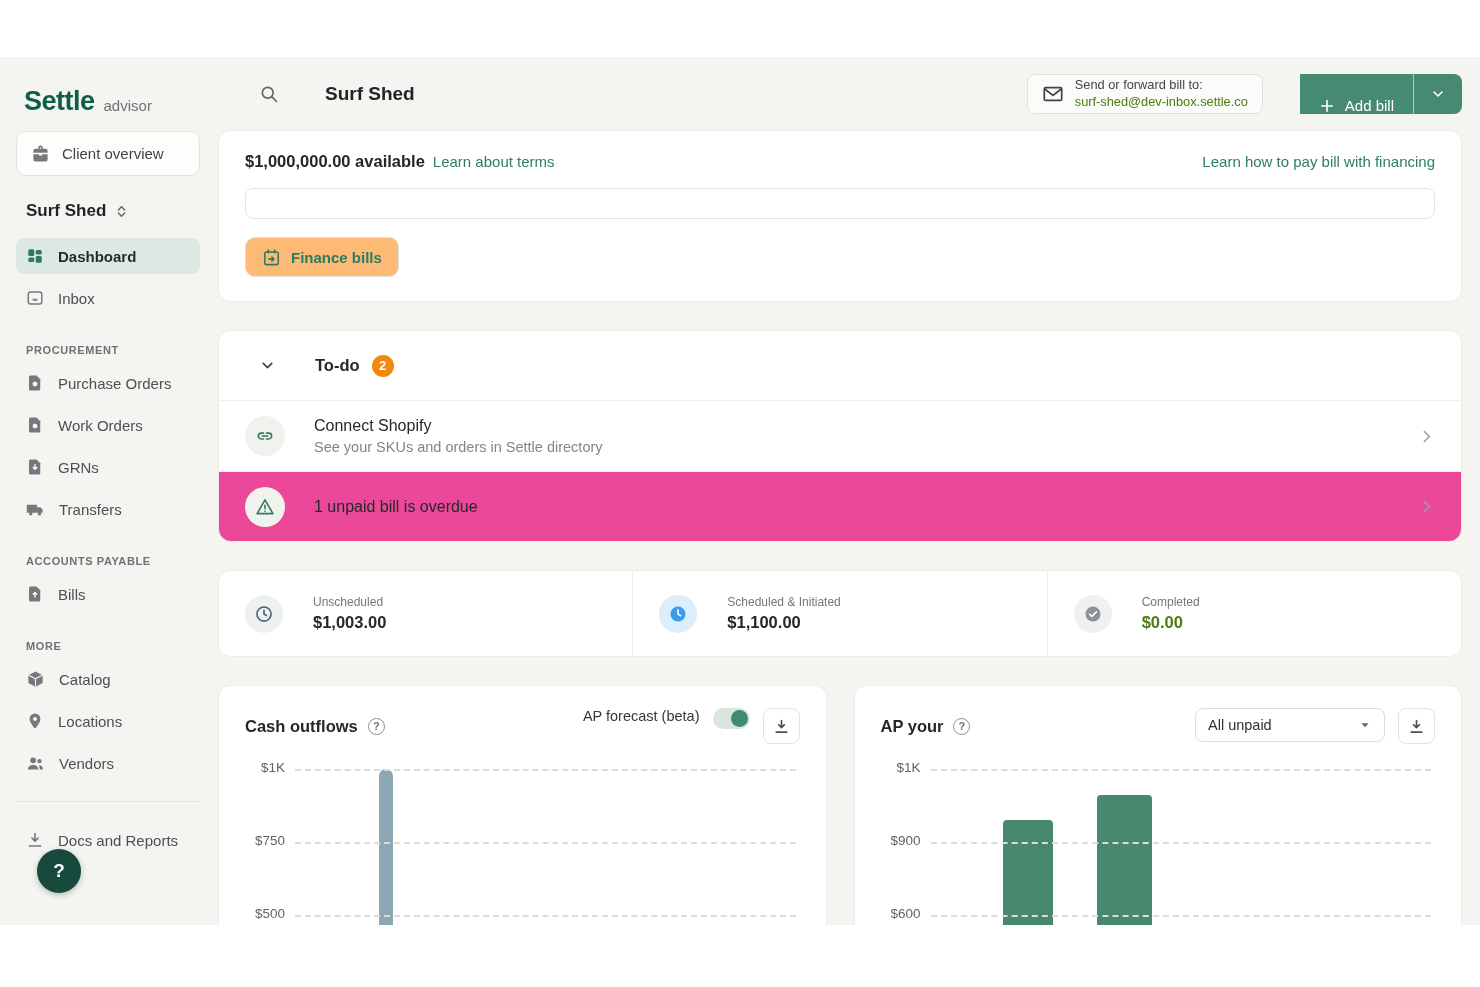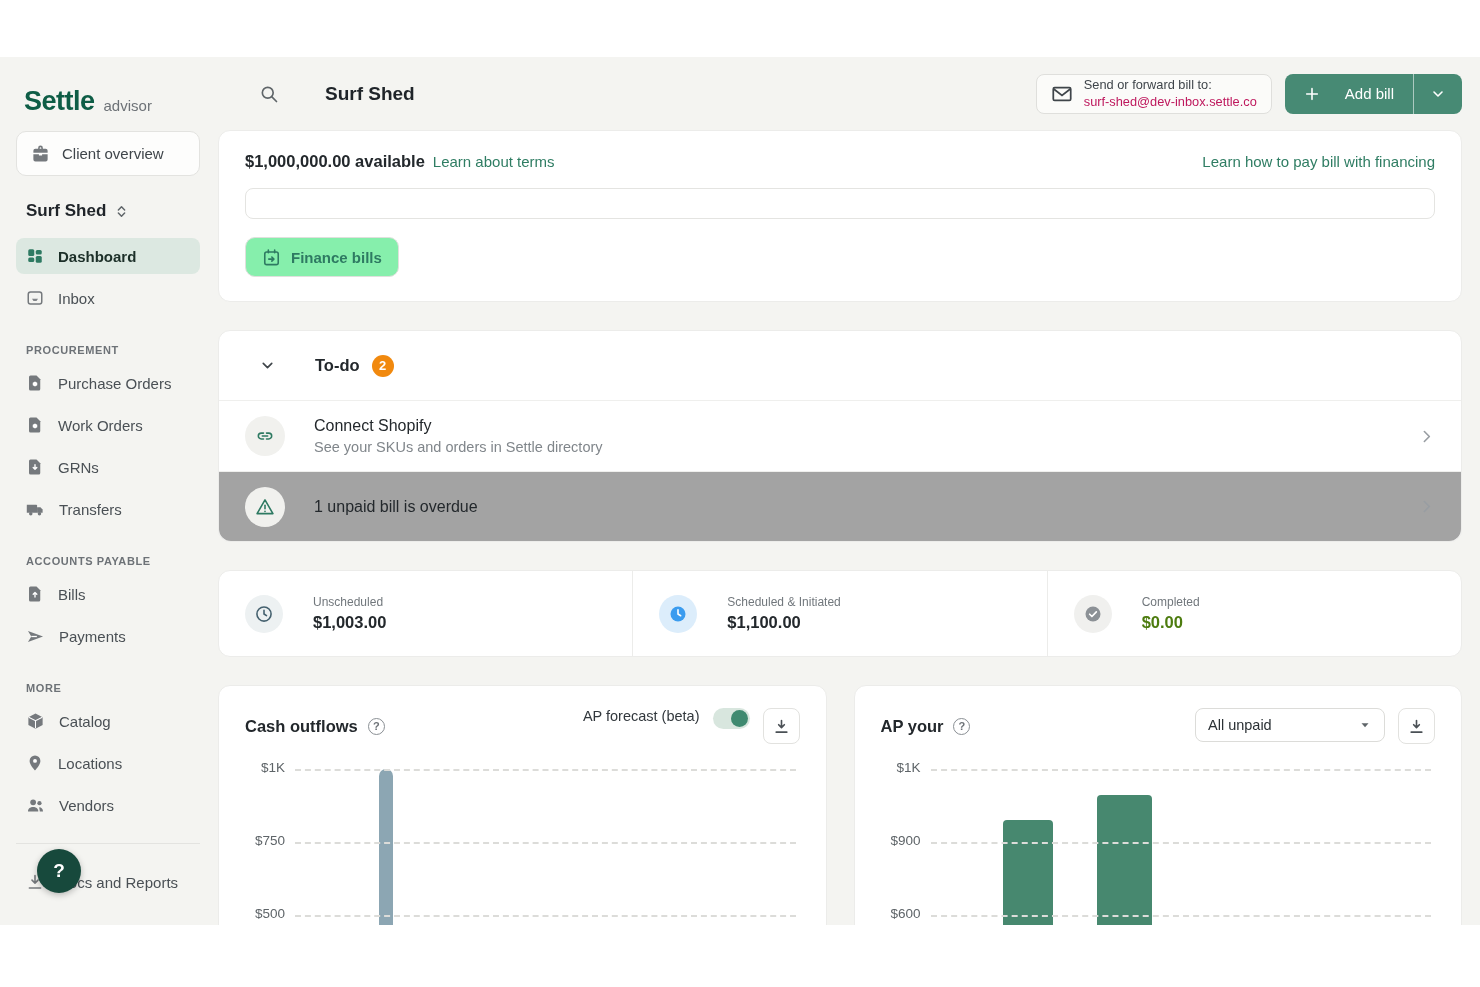--- a/index.html
+++ b/index.html
@@ -28,45 +28,45 @@
 
   
   .main { flex:1; padding:0 18px 0 2px; min-width:0; }
   .topbar { height:73px; display:flex; align-items:center; }
   .topbar .search { margin-left:41px; cursor:pointer; display:flex; }
   .page-title { margin-left:46px; font-size:19px; font-weight:600; color:#1f2429; }
   .topbar-right { margin-left:auto; display:flex; align-items:center; gap:13px; }
   .fwd-box { height:40px; background:#fbfbf9; border:1px solid #dfdfdc; border-radius:8px; display:flex; align-items:center; gap:11px; padding:0 14px; cursor:pointer; }
   .fwd-text { line-height:1.28; }
   .fwd-text .l1 { font-size:12.8px; color:#3f454a; display:block; }
-  .fwd-text .l2 { font-size:12.8px; color:#be185d; display:block; }
+  .fwd-text .l2 { font-size:12.8px; color:#4d7c0f; display:block; }
   .addbill { display:flex; height:40px; border-radius:8px; overflow:hidden; }
-  .addbill-main { background:#478a74; color:#fff; display:flex; align-items:center; gap:25px; padding:0 19px; font-size:15px; font-weight:500; cursor:pointer; }
+  .addbill-main { background:#478a74; color:#fff; display:flex; align-items:flex-end; gap:10px; padding:0 19px; font-size:15px; font-weight:500; cursor:pointer;margin-left:24px; }
   .addbill-caret { background:#478a74; border-left:1px solid rgba(255,255,255,.55); width:49px; display:flex; align-items:center; justify-content:center; cursor:pointer; }
 
   .card { background:#ffffff; border:1px solid #ececea; border-radius:12px; margin-bottom:28px; }
 
   
   .fin-card { padding:21px 26px; height:172px; }
   .fin-row1 { display:flex; align-items:center; }
   .fin-amount { font-size:16.5px; font-weight:700; color:#23282c; }
   .link { font-size:15px; color:#2f7d63; cursor:pointer; }
   .fin-row1 .terms { margin-left:8px; }
   .fin-row1 .pay-fin { margin-left:auto; }
   .fin-bar { margin-top:17px; height:31px; border:1px solid #e4e4e1; border-radius:8px; background:#ffffff; }
-  .fin-btn { margin-top:18px; height:40px; width:fit-content; border:1px solid #e0e0dd; border-radius:10px; background:#86efac; display:flex; align-items:center; gap:10px; padding:0 16px; cursor:pointer; }
+  .fin-btn { margin-top:18px; height:40px; width:fit-content; border:1px solid #e0e0dd; border-radius:10px; background:#fdba74; display:flex; align-items:center; gap:10px; padding:0 16px; cursor:pointer; }
   .fin-btn span { font-size:15px; font-weight:600; color:#2e7a62; }
 
   
   .todo-header { height:70px; display:flex; align-items:center; padding:0 26px 0 40px; border-bottom:1px solid #efefed; }
   .todo-title { margin-left:39px; font-size:16.5px; font-weight:700; color:#23282c; }
   .badge { margin-left:12px; width:22px; height:22px; border-radius:50%; background:#f1890e; color:#fff; font-size:13px; font-weight:700; display:flex; align-items:center; justify-content:center; }
   .todo-row { height:70px; display:flex; align-items:center; padding:0 26px; cursor:pointer; }
   .todo-row + .todo-row { border-top:1px solid #efefed; }
-  .todo-row.alt { background:#a3a3a3; border-radius:0 0 12px 12px; }
+  .todo-row.alt { background:#ec4899; border-radius:0 0 12px 12px; }
   .todo-ic { width:40px; height:40px; border-radius:50%; background:#f1f1ee; display:flex; align-items:center; justify-content:center; }
   .todo-txt { margin-left:29px; }
   .todo-t1 { font-size:16px; color:#23282c; }
   .todo-t2 { font-size:14.5px; color:#80868b; margin-top:4px; }
   .todo-chev { margin-left:auto; display:flex; }
 
   
   .stats-card { height:87px; display:flex; }
   .stat-col { flex:1; display:flex; align-items:center; padding-left:26px; }
   .stat-col + .stat-col { border-left:1px solid #ececea; }
@@ -198,29 +198,20 @@
     <div class="section-label">ACCOUNTS PAYABLE</div>
     <div class="nav-item">
       <span class="icon">
         <svg width="18" height="18" viewBox="0 0 24 24">
             <path d="M6 2h8l5 5v13a2 2 0 0 1-2 2H6a2 2 0 0 1-2-2V4a2 2 0 0 1 2-2z" fill="#75797d"></path>
             <path d="M12 16v-6m0 0l-2.4 2.4M12 10l2.4 2.4" stroke="#fff" stroke-width="1.8" fill="none" stroke-linecap="round"></path>
           </svg>
       </span>
       <span>Bills</span>
     </div>
-    <div class="nav-item">
-      <span class="icon">
-        <svg width="19" height="19" viewBox="0 0 24 24" fill="#75797d">
-            <path d="M2.5 5l19 7-19 7 4.2-7L2.5 5z"></path>
-            <path d="M6.7 12h7" stroke="#fff" stroke-width="1.6"></path>
-          </svg>
-      </span>
-      <span>Payments</span>
-    </div>
 
     <div class="section-label">MORE</div>
     <div class="nav-item">
       <span class="icon">
         <svg width="19" height="19" viewBox="0 0 24 24" fill="#75797d">
             <path d="M12 2l9 4.5v10L12 21 3 16.5v-10L12 2z"></path>
             <path d="M3.4 6.6L12 11l8.6-4.4M12 11v9.6" stroke="#fff" stroke-width="1.3" fill="none"></path>
           </svg>
       </span>
       <span>Catalog</span>

